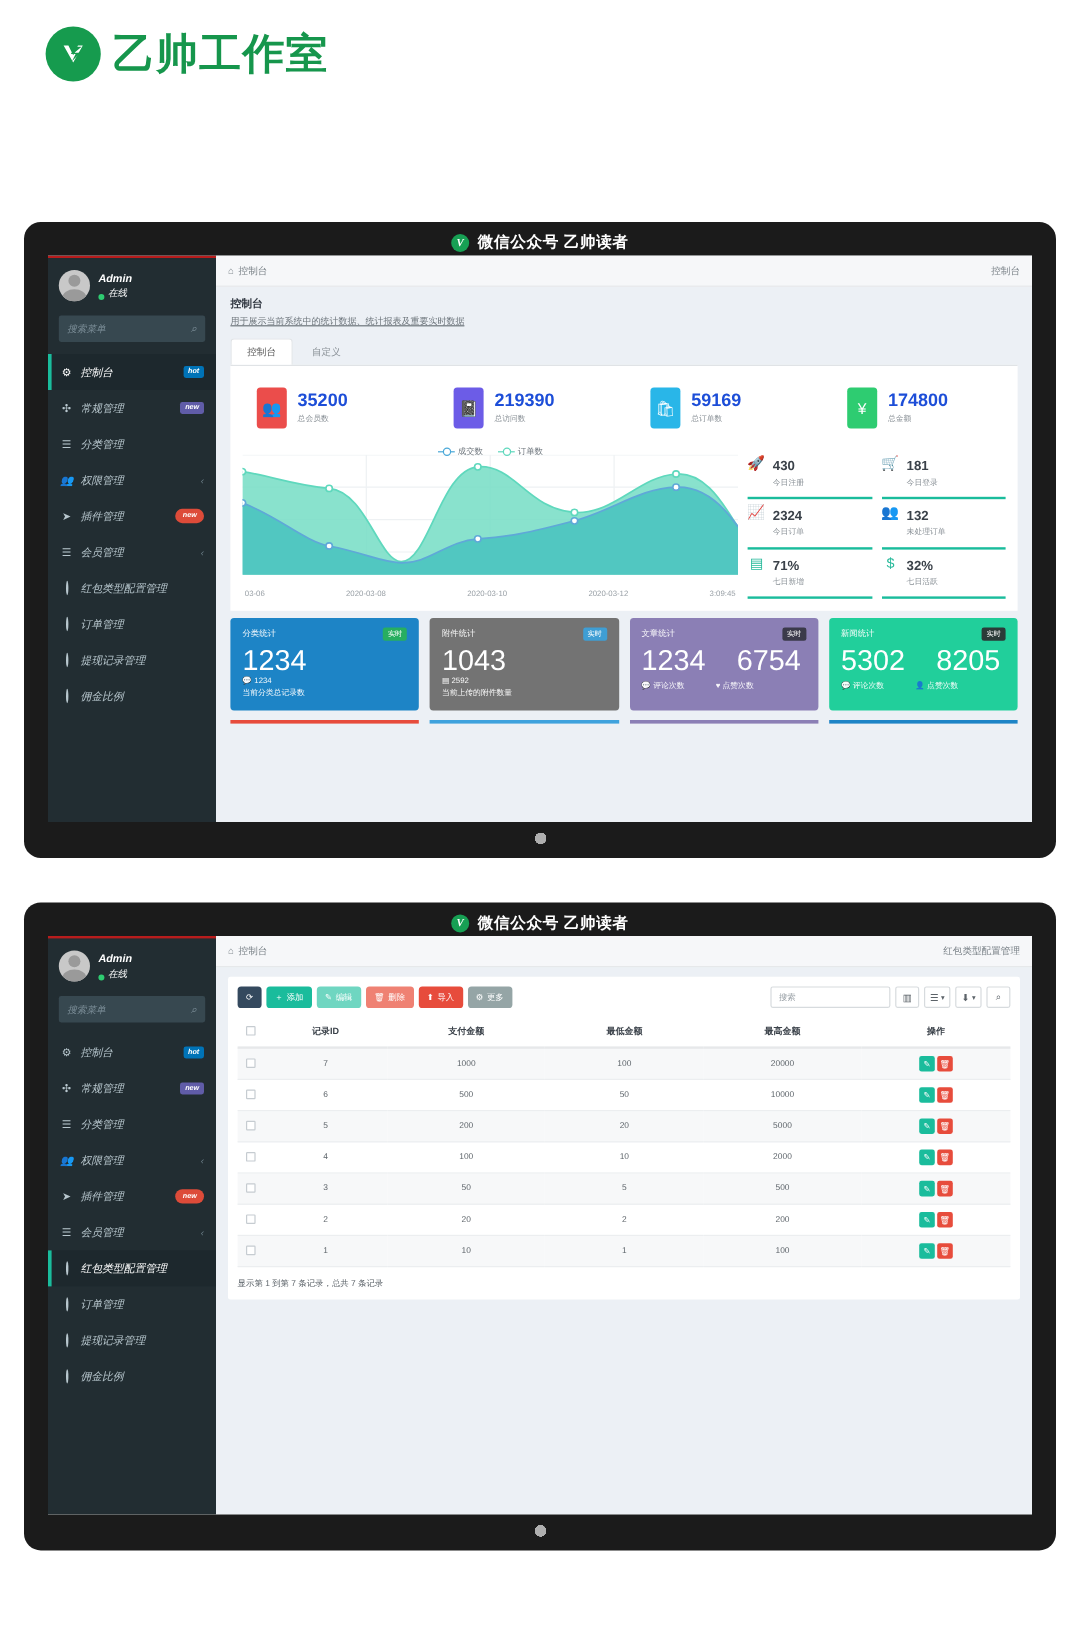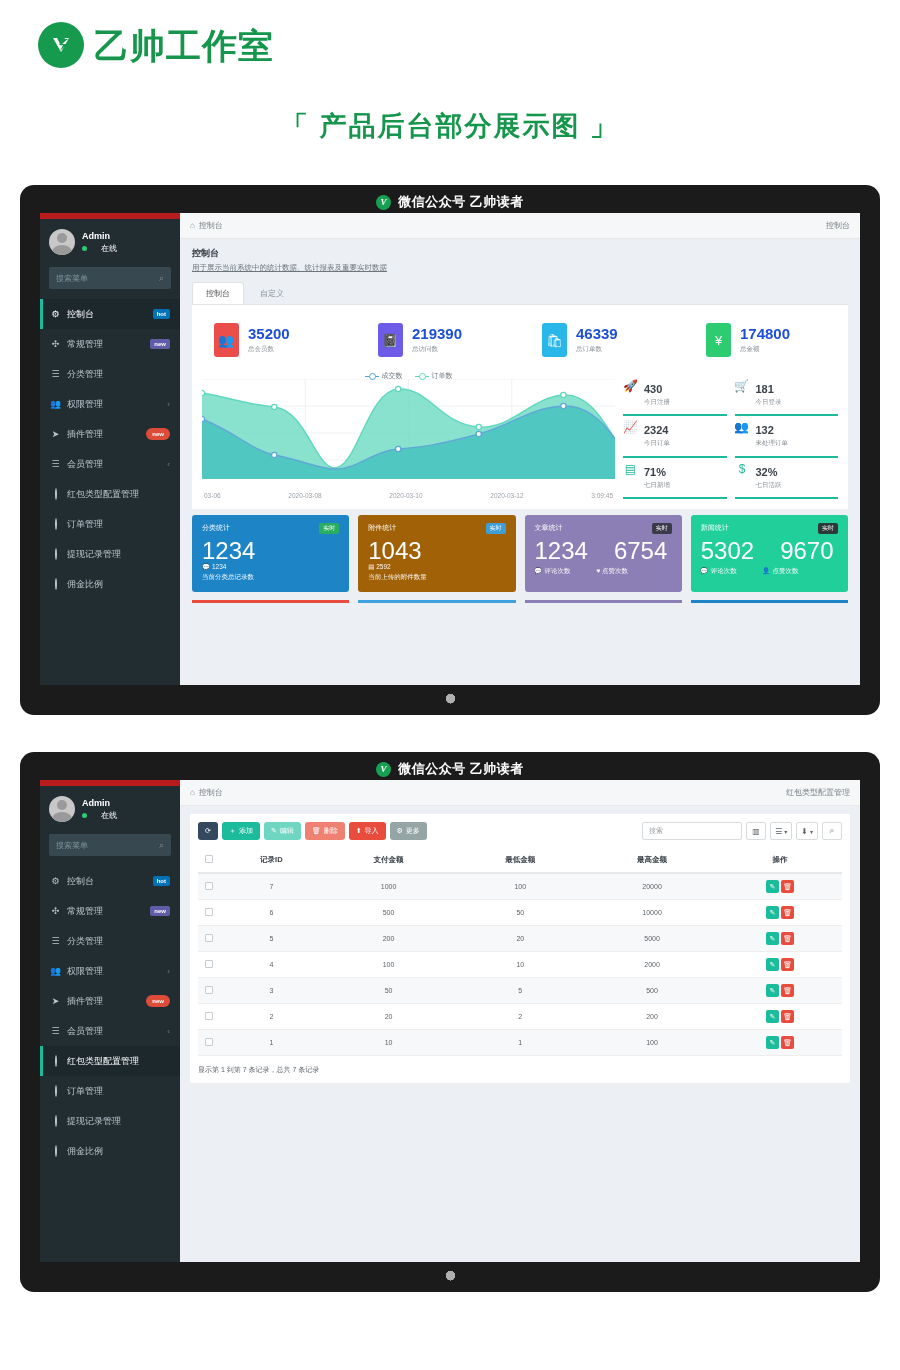--- a/index.html
+++ b/index.html
@@ -53,30 +53,30 @@
     content: ""; position: absolute; left: 3px; top: -1px; width: 7px; height: 16px;
     background: #c9c9c9; border-radius: 50% 50% 45% 45%;
   }
   .apple::after {
     content: ""; position: absolute; left: 7px; top: -3px; width: 5px; height: 5px;
     background: #c9c9c9; border-radius: 0 60% 0 60%; transform: rotate(18deg);
   }
 
   
   .sidebar { width: 140px; background: #222d32; flex-shrink: 0; color: #b8c7ce; }
-  .side-top { border-top: 6px solid #b91c1c; }
+  .side-top { border-top: 2px solid #b91c1c; font-style: italic; }
   .user-row { display: flex; align-items: center; gap: 7px; padding: 10px 9px 12px; }
   .avatar {
     width: 26px; height: 26px; border-radius: 50%; background: #c8c8c8; position: relative;
     overflow: hidden; flex-shrink: 0;
   }
   .avatar::before { content:""; position:absolute; left:8px; top:4px; width:10px; height:10px; border-radius:50%; background:#9a9a9a; }
   .avatar::after  { content:""; position:absolute; left:3px; top:16px; width:20px; height:14px; border-radius:50% 50% 0 0; background:#9a9a9a; }
   .user-name { font-size: 9px; color: #fff; font-weight: bold; line-height: 1.5; }
-  .user-state { font-size: 8px; color: #fff; display: flex; align-items: center; gap: 14px; }
+  .user-state { font-size: 8px; color: #fff; display: flex; align-items: flex-end; gap: 3px; }
   .dot-on { width: 5px; height: 5px; border-radius: 50%; background: #2ecc71; display: inline-block; }
   .side-search {
     margin: 0 9px 10px; background: #374850; height: 22px; border-radius: 2px;
     display: flex; align-items: center; padding: 0 7px; justify-content: space-between;
   }
   .side-search span { font-size: 8px; color: #7d8f99; }
   .side-search .mag { font-size: 9px; color: #7d8f99; }
 
   .menu { list-style: none; }
   .menu li {
@@ -236,21 +236,20 @@
   <div class="brand">
     <div class="brand-mark">
       <svg width="30" height="30" viewBox="0 0 30 30" aria-hidden="true">
         <path d="M7 8 L15 22 L23 8 L19 8 L15 16 L11 8 Z" fill="#ffffff"></path>
         <path d="M17 9 L22 9 L16 14 L21 14 L14 21 L17 15 L13 15 Z" fill="#169b4e"></path>
       </svg>
     </div>
     <div class="brand-text">乙帅工作室</div>
   </div>
 
-  <div class="page-title">「 产品后台部分展示图 」</div>
 
   <div class="monitor one">
     <div class="mon-titlebar">
       <span class="wx-badge">V</span>
       <span>微信公众号  乙帅读者</span>
     </div>
     <div class="screen">
 
       <div class="sidebar side-top">
         <div class="user-row">
@@ -346,21 +345,21 @@
             <div class="tile">
               <div class="tile-ico" style="background:#6c5ce7">📓</div>
               <div>
                 <div class="tile-num">219390</div>
                 <div class="tile-lbl">总访问数</div>
               </div>
             </div>
             <div class="tile">
               <div class="tile-ico" style="background:#29b6e8">🛍</div>
               <div>
-                <div class="tile-num">46339</div>
+                <div class="tile-num">59169</div>
                 <div class="tile-lbl">总订单数</div>
               </div>
             </div>
             <div class="tile">
               <div class="tile-ico" style="background:#2ecc71">¥</div>
               <div>
                 <div class="tile-num">174800</div>
                 <div class="tile-lbl">总金额</div>
               </div>
             </div>
@@ -474,21 +473,21 @@
             <div class="card-nums">
               <span class="card-big">1234</span>
             </div>
             <div class="card-sub">
               <span>💬</span>
               <span>1234</span>
             </div>
             <div class="card-sub2">当前分类总记录数</div>
           </div>
 
-          <div class="card" style="background:#a16207">
+          <div class="card" style="background:#737373">
             <div class="card-top">
               <span class="card-title">附件统计</span>
               <span class="card-badge" style="background:#3f9ed4">实时</span>
             </div>
             <div class="card-nums">
               <span class="card-big">1043</span>
             </div>
             <div class="card-sub">
               <span>▤</span>
               <span>2592</span>
@@ -517,21 +516,21 @@
             </div>
           </div>
 
           <div class="card" style="background:#21cf9b">
             <div class="card-top">
               <span class="card-title">新闻统计</span>
               <span class="card-badge" style="background:#2b3a38">实时</span>
             </div>
             <div class="card-nums">
               <span class="card-big">5302</span>
-              <span class="card-big">9670</span>
+              <span class="card-big">8205</span>
             </div>
             <div class="card-foot">
               <span class="card-sub">
                 <span>💬</span>
                 <span>评论次数</span>
               </span>
               <span class="card-sub">
                 <span>👤</span>
                 <span>点赞次数</span>
               </span>

